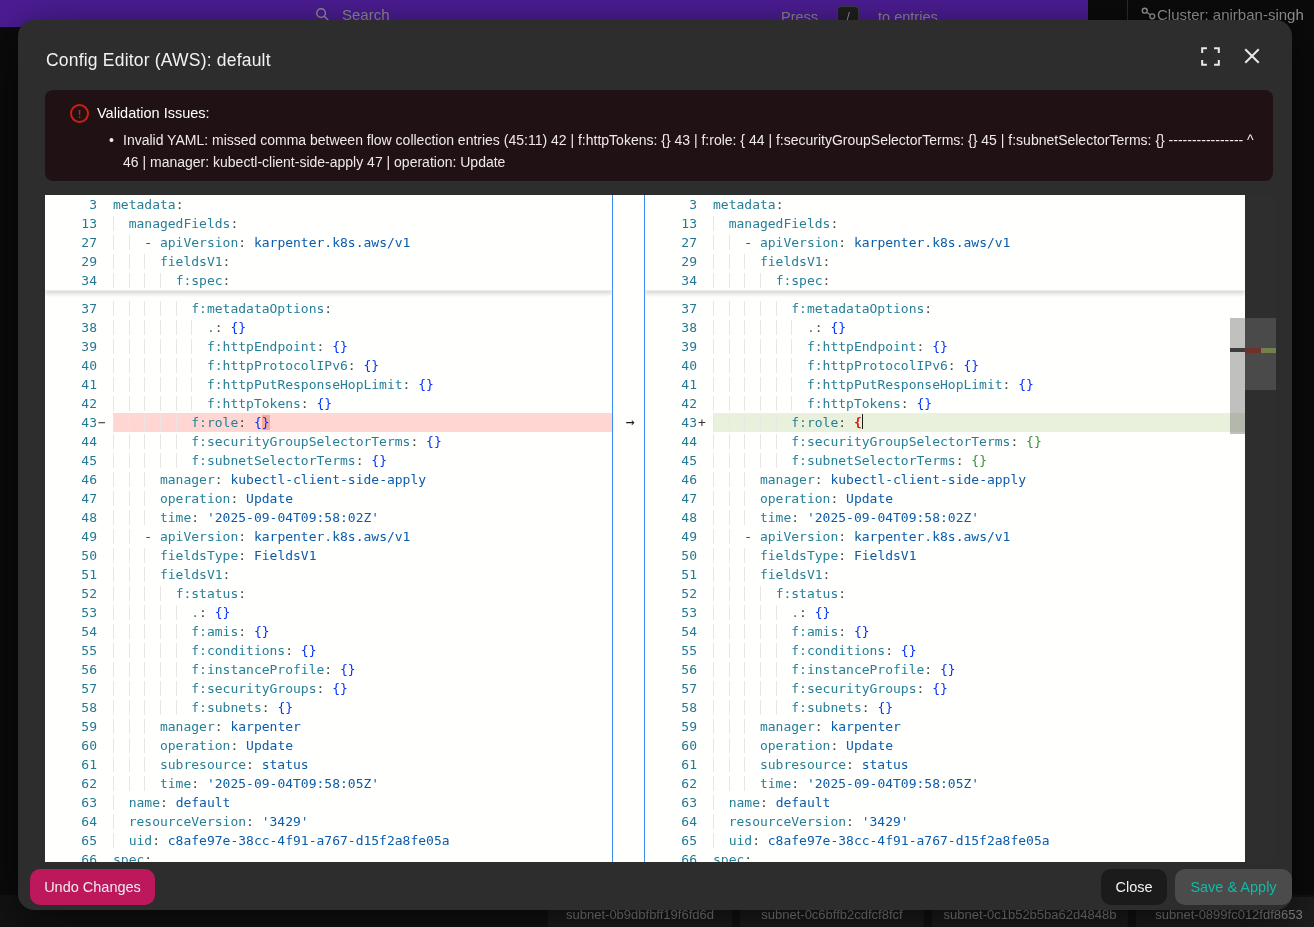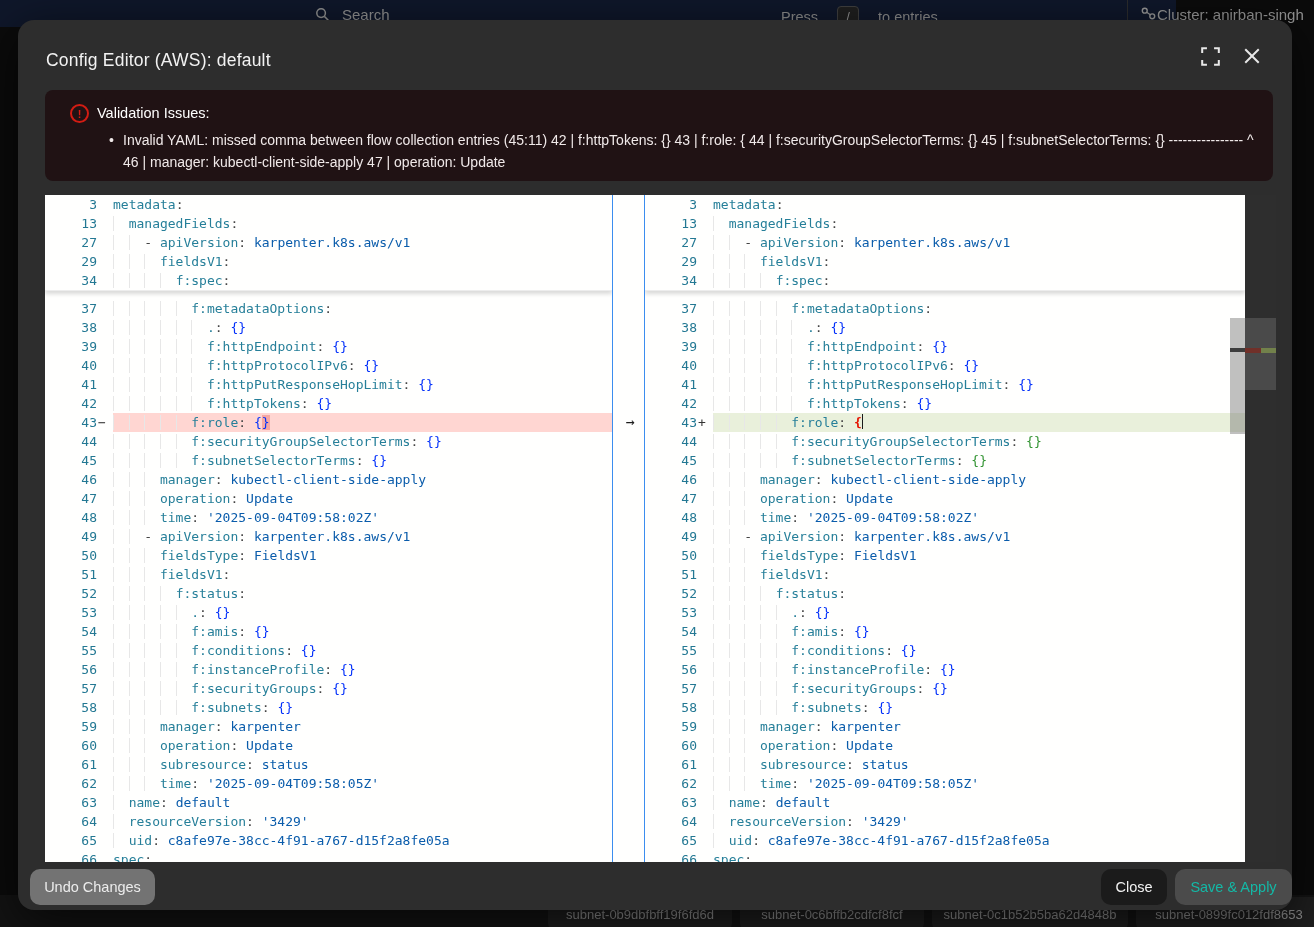--- a/index.html
+++ b/index.html
@@ -2,21 +2,21 @@
 <html style="--accent: #3b8def; --danger: #d21c13; --ln: #237893; --key: #267f99; --val: #0a5cab; --b1: #0431fa; --b2: #319331; --berr: #e51400; --diffdel: #ffd6d2; --diffdelin: #f6a8a3; --diffadd: #e9f0db;"><head>
 <meta charset="utf-8">
 <style>
   html,body{margin:0;padding:0;}
   body{
     width:1314px;height:927px;overflow:hidden;position:relative;
     background:#0b0b0b;font-family:"Liberation Sans",sans-serif;
     -webkit-font-smoothing:antialiased;
   }
   
-  .topbar{position:absolute;left:0;top:0;width:1176px;height:27px;background:#0f172a;z-index:1;}
+  .topbar{position:absolute;left:0;top:0;width:1072px;height:27px;background:#4c1d95;z-index:1;padding-left:16px;}
   .search-group{position:absolute;left:315px;top:6px;display:flex;align-items:center;gap:12px;color:#8f8f8f;font-size:15px;}
   .press-group{position:absolute;left:781px;top:6px;display:flex;align-items:center;gap:19px;color:#8a8a8a;font-size:14.5px;}
   .keycap{display:inline-flex;align-items:center;justify-content:center;width:20px;height:20px;border:1px solid #3f3f3f;border-radius:4px;background:#1f1f1f;font-size:12px;color:#9a9a9a;}
   .topbar-divider{position:absolute;left:1127px;top:0;width:1px;height:27px;background:#2c2c2c;}
   .cluster-group{position:absolute;left:1140px;top:6px;display:flex;align-items:flex-start;color:#969696;font-size:15px;white-space:nowrap;}
   
   .bottom-strip{position:absolute;left:0;top:895px;width:1314px;height:32px;background:#131313;z-index:1;}
   .badge{position:absolute;top:897px;height:34px;background:#1e1e1e;border-radius:8px;color:#8d8d8d;
          font-size:13px;display:flex;align-items:center;justify-content:center;z-index:2;white-space:nowrap;}
   
@@ -69,21 +69,21 @@
   .vscroll{position:absolute;left:1185px;top:0;width:15px;height:667px;z-index:8;}
   .vslider{position:absolute;left:0;top:123px;width:15px;height:116px;background:rgba(115,115,115,.45);}
   .vdash{position:absolute;left:0;top:153px;width:15px;height:4px;background:#3d3d3d;}
   .minimap{position:absolute;left:1200px;top:0;width:31px;height:667px;background:#2e2e2e;z-index:8;}
   .mslider{position:absolute;left:0;top:123px;width:31px;height:72px;background:#4a4a4a;}
   .mred{position:absolute;left:0;top:153px;width:16px;height:5px;background:#713029;}
   .mgreen{position:absolute;left:16px;top:153px;width:15px;height:5px;background:#72814b;}
   
   .btn{position:absolute;top:849px;height:36px;border:none;border-radius:10px;font-family:"Liberation Sans",sans-serif;
        font-size:14.5px;display:flex;align-items:center;justify-content:center;cursor:pointer;box-sizing:border-box;}
-  .btn-undo{left:12px;width:125px;background:#737373;color:#ececec;}
+  .btn-undo{left:12px;width:125px;background:#be185d;color:#ececec;}
   .btn-close{left:1083px;width:66px;background:#1b1b1b;color:#f2f2f2;}
   .btn-save{left:1157px;width:117px;background:#4b4b4b;color:#14b8a6;cursor:default;}
   svg{display:block;}
 </style>
 </head>
 <body>
 
 <div class="topbar">
   <div class="search-group">
     <span>

